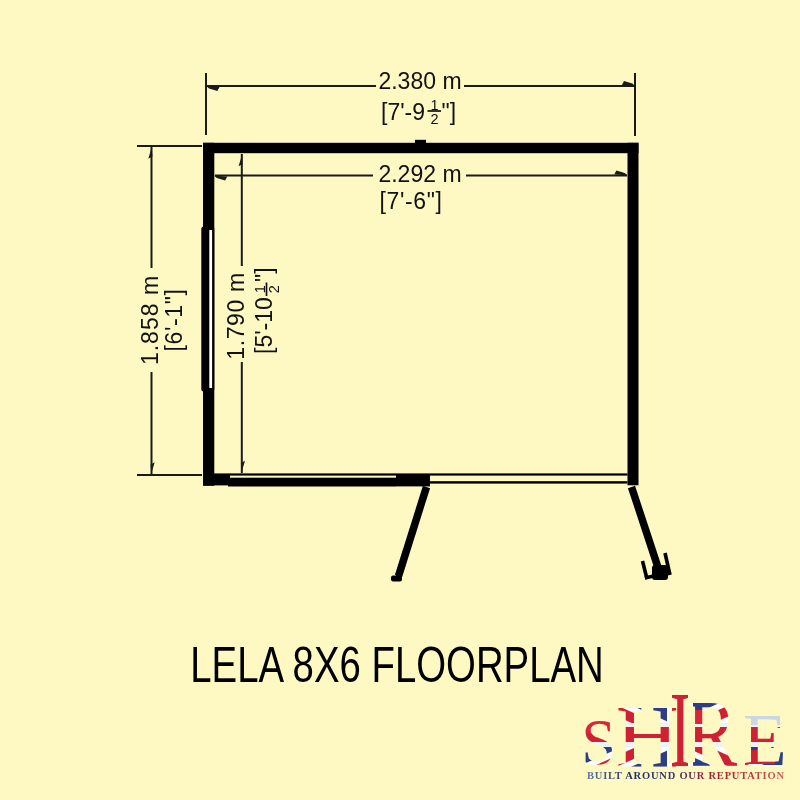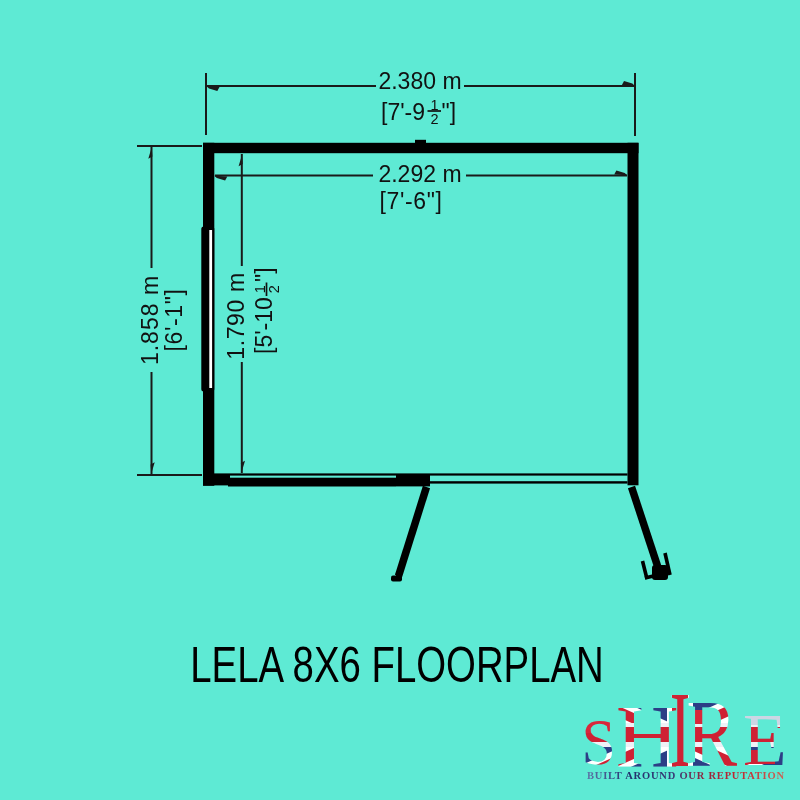--- a/index.html
+++ b/index.html
@@ -1,16 +1,16 @@
 <!DOCTYPE html>
 <html><head>
 <meta charset="utf-8">
 <style>
   html,body{margin:0;padding:0;background:#ffffff;}
-  .page{width:800px;height:800px;position:relative;background:#5eead4;overflow:hidden;}
+  .page{width:800px;height:800px;position:relative;background:#fef9c3;overflow:hidden;}
 </style>
 </head>
 <body>
 <div class="page">
 <svg width="800" height="800" viewBox="0 0 800 800" xmlns="http://www.w3.org/2000/svg" font-family="Liberation Sans, sans-serif">
   <defs>
     <pattern id="uj" patternUnits="userSpaceOnUse" x="575" y="690" width="220" height="90">
       <rect x="0" y="0" width="220" height="90" fill="#2c3e86"></rect>
       <line x1="0" y1="2" x2="200" y2="92" stroke="#ffffff" stroke-width="22"></line>
       <line x1="200" y1="0" x2="0" y2="90" stroke="#ffffff" stroke-width="22"></line>

